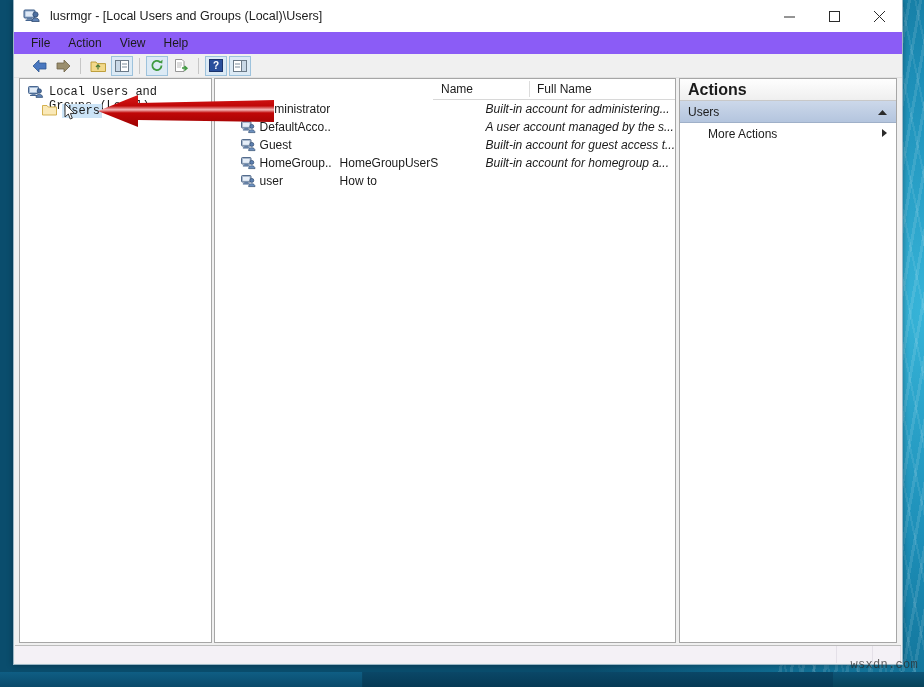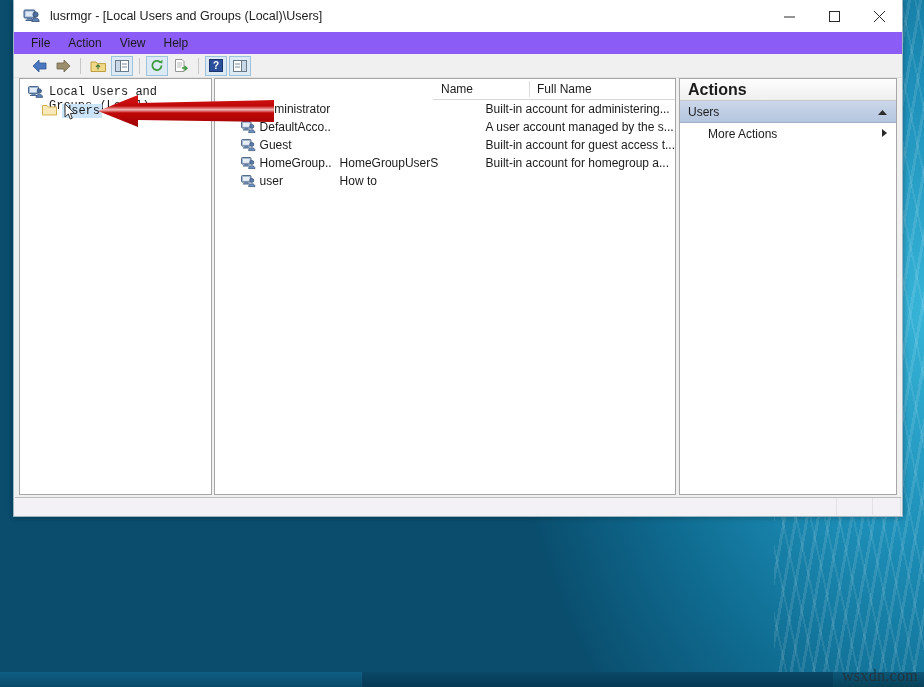--- a/index.html
+++ b/index.html
@@ -31,28 +31,28 @@
     background:linear-gradient(180deg,#0b4a6a 0%, #073d59 100%);
   }
   #taskbar .seg1 { position:absolute; left:0; top:0; width:362px; height:15px;
     background:linear-gradient(180deg,#0f5e84 0%, #0a4a6b 100%); }
   #taskbar .seg2 { position:absolute; left:363px; top:0; width:470px; height:15px;
     background:linear-gradient(180deg,#0a4767 0%, #063a55 100%); }
   #taskbar .seg3 { position:absolute; left:833px; top:0; width:91px; height:15px;
     background:linear-gradient(180deg,#0d5679 0%, #084259 100%); }
 
   #watermark {
-    position:absolute; right:6px; bottom:2px;
-    font-size:16px; color:#2a2a2a; opacity:.72;
-    font-family:Liberation Serif, serif; letter-spacing:.3px;
+    position:absolute; right:6px; bottom:15px;
+    font-size:12px; color:#2a2a2a; opacity:.72;
+    font-family:Liberation Mono, monospace; letter-spacing:.3px;
   }
 
   
   #window {
-    position:absolute; left:13px; top:0; width:890px; height:517px;
+    position:absolute; left:13px; top:0; width:890px; height:665px;
     background:#f0f0f0;
     border:1px solid #9bb7c7;
     border-top:none;
     box-shadow:0 0 6px rgba(0,0,0,.35);
     display:flex; flex-direction:column;
   }
 
   
   #titlebar {
     height:32px; background:#ffffff; flex:none;
@@ -104,21 +104,21 @@
   .col-name { width:96px; flex:none; }
   .col-full { width:146px; flex:none; }
   .col-desc { flex:1; }
 
   
   #list-rows { flex:1; overflow:hidden; }
   .lrow { height:18px; display:flex; align-items:center; font-size:12px; }
   .lrow .c-name { width:96px; flex:none; display:flex; align-items:center; padding-left:5px; }
   .lrow .c-name .txt { margin-left:4px; white-space:nowrap; overflow:hidden; }
   .lrow .c-full { width:146px; flex:none; padding-left:8px; white-space:nowrap; }
-  .lrow .c-desc { flex:1; padding-left:8px; white-space:nowrap; overflow:hidden; }
+  .lrow .c-desc { flex:1; padding-left:8px; white-space:nowrap; overflow:hidden;font-style:italic; }
   .usericon { width:15px; height:14px; flex:none; }
 
   
   #actions-head { height:22px; display:flex; align-items:center; padding-left:8px;
     font-size:16px; font-weight:bold; color:#1b1b1b;
     background:linear-gradient(180deg,#fefefe 0%, #efefef 100%);
     border-bottom:1px solid #c8c8c8; }
   #actions-sub { height:22px; display:flex; align-items:center; padding:0 8px;
     font-size:12px; color:#1b1b1b;
     background:linear-gradient(180deg,#ccd8ea 0%, #b4c5de 100%);

